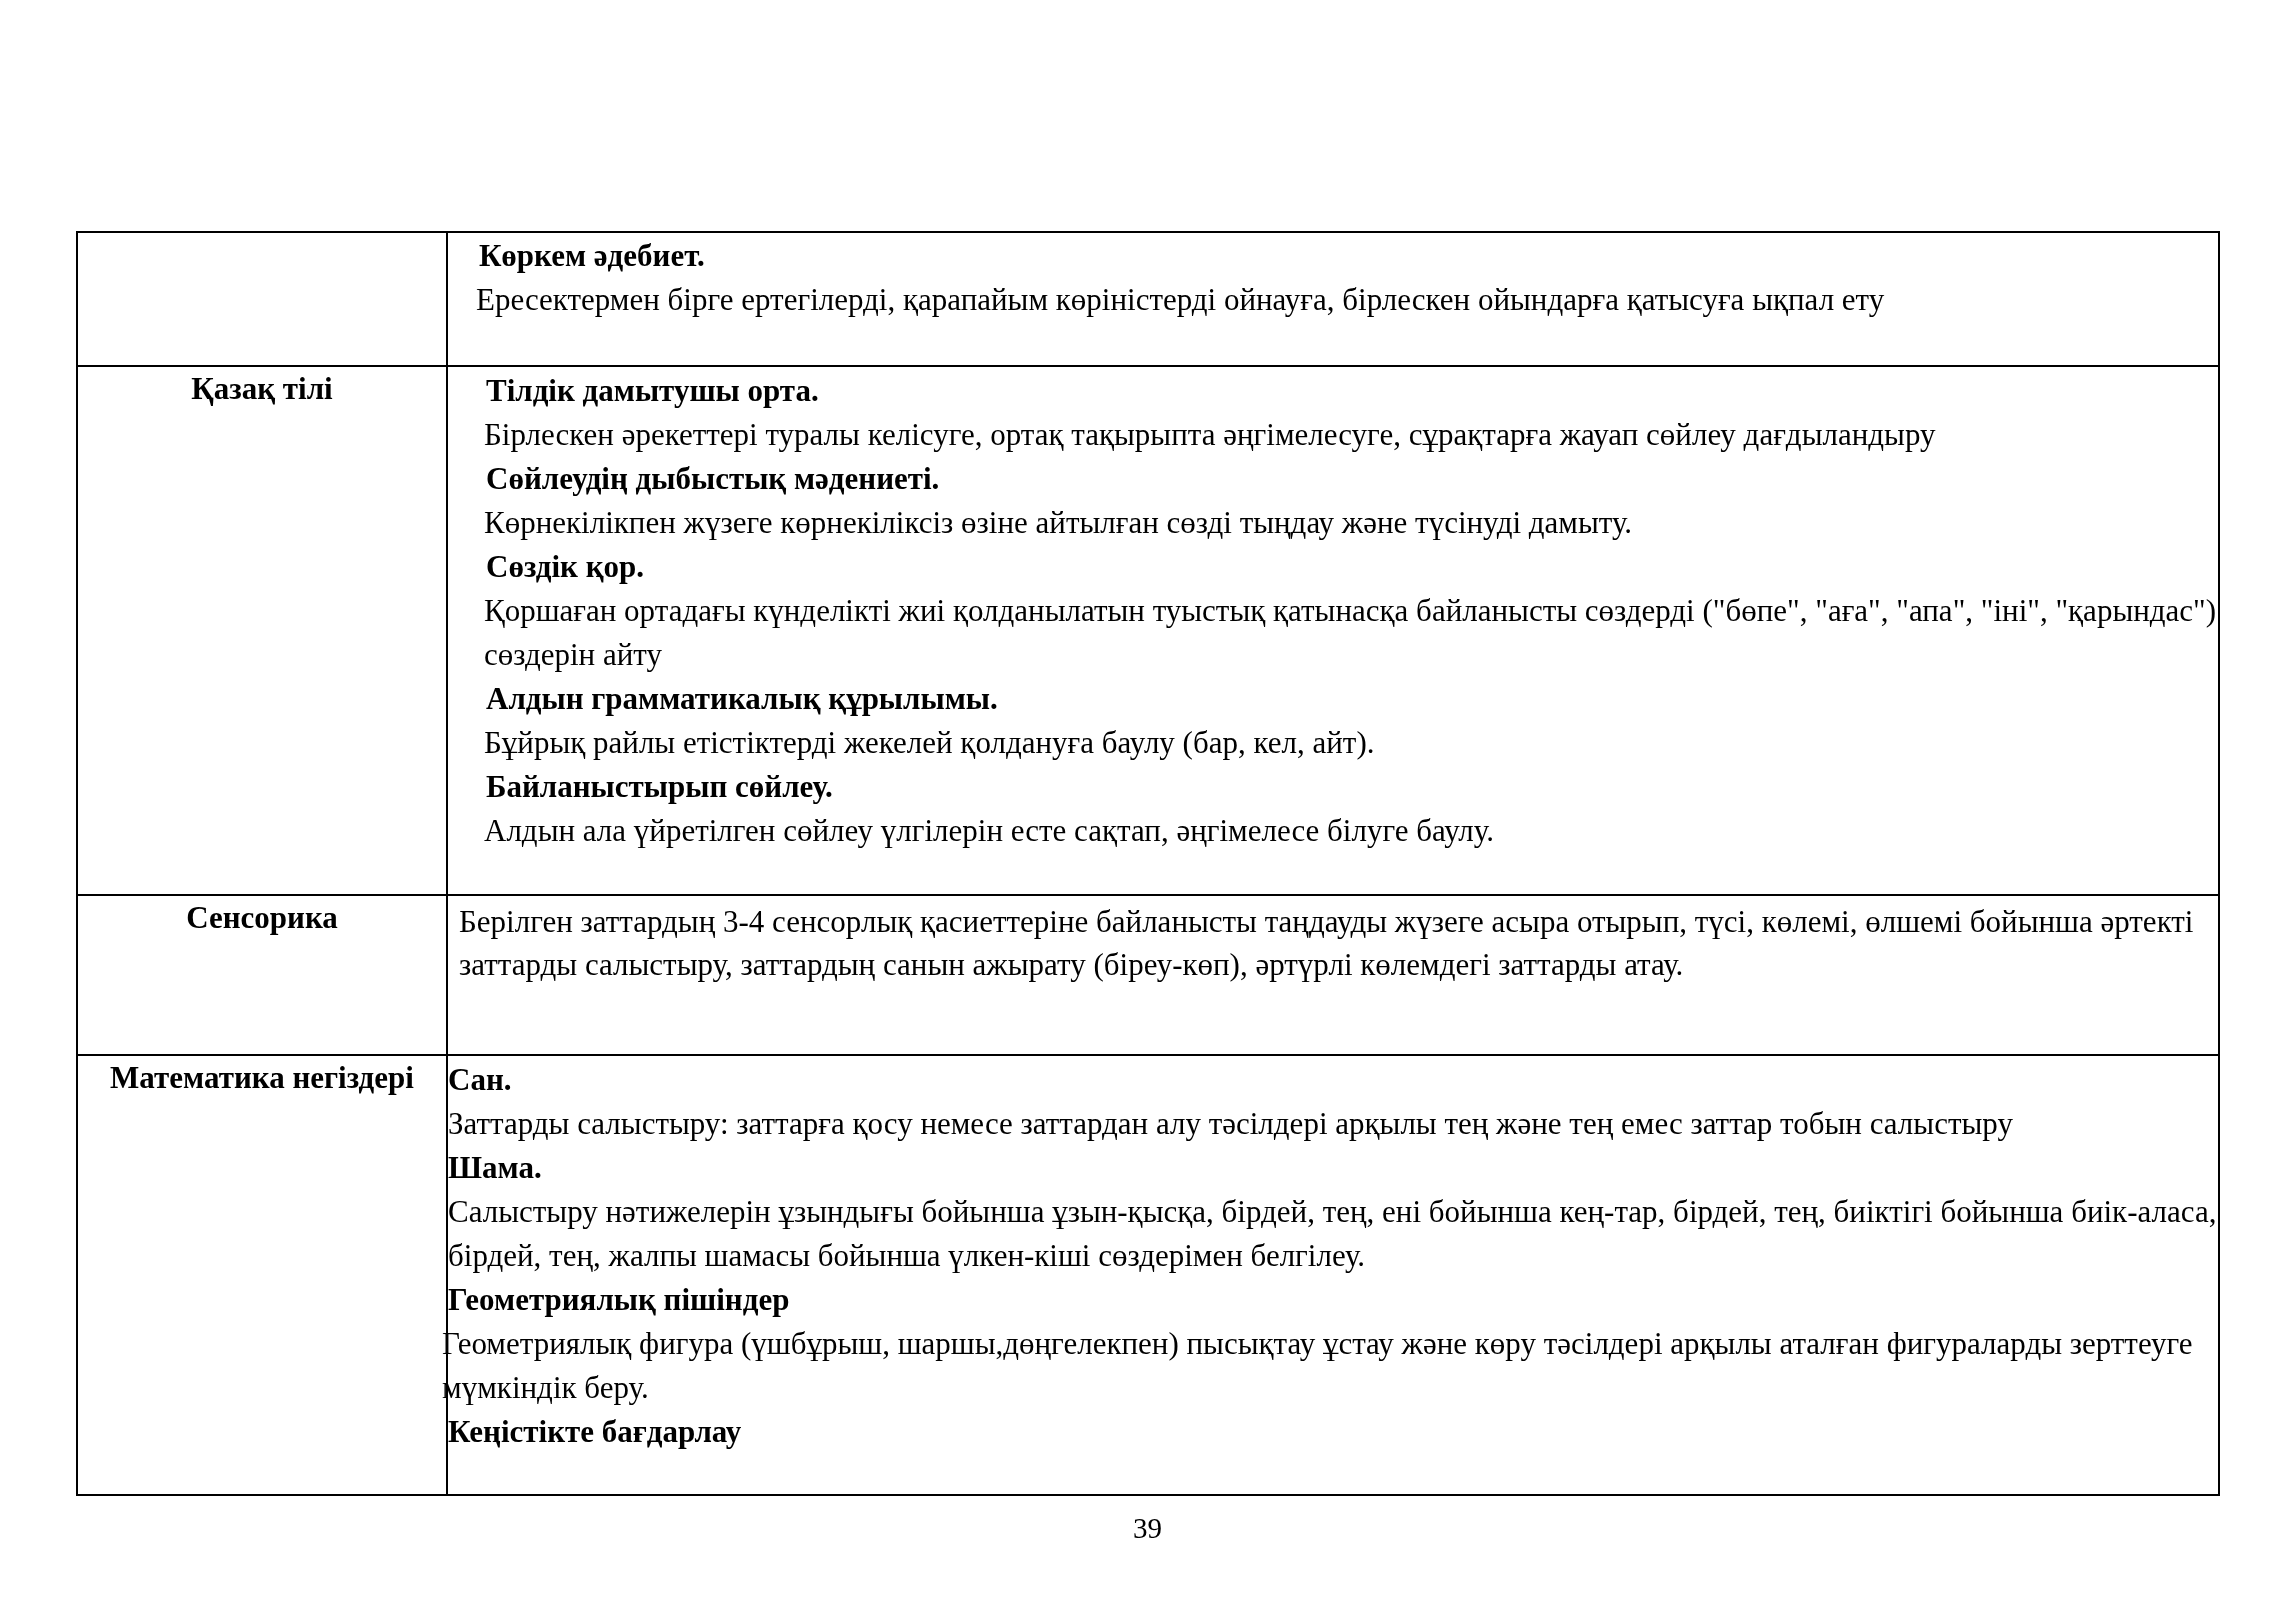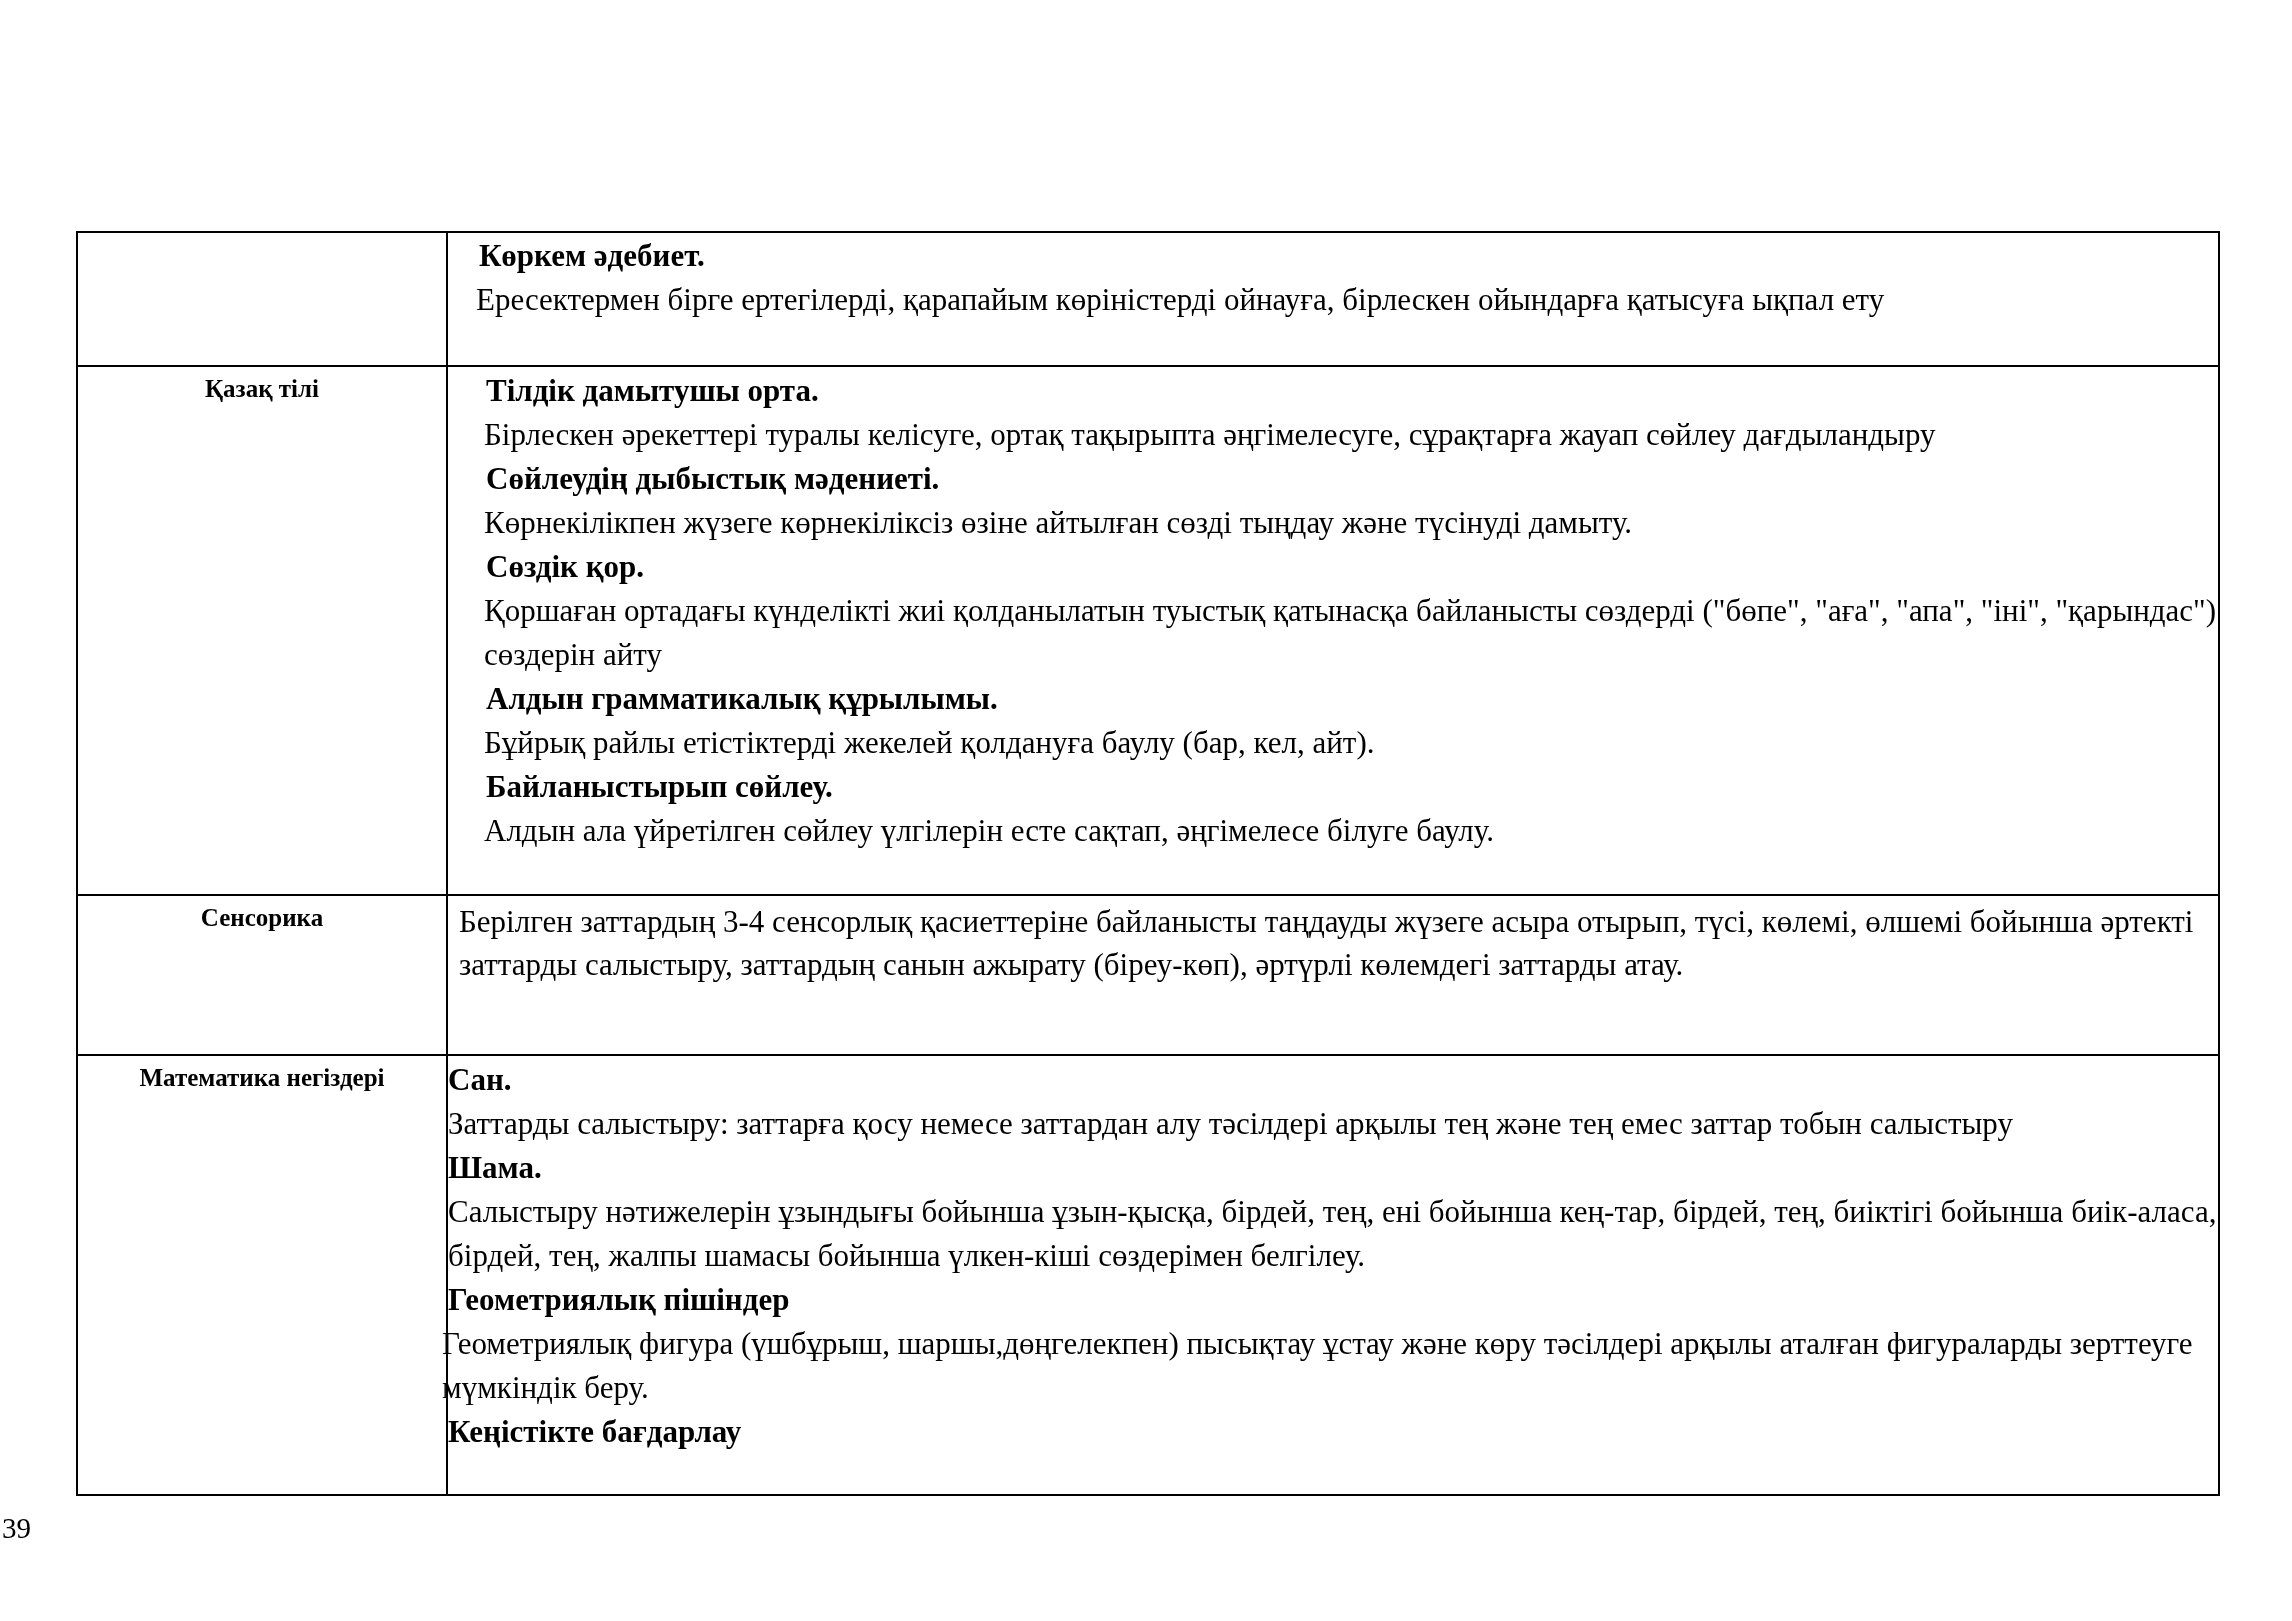--- a/index.html
+++ b/index.html
@@ -31,21 +31,21 @@
     }
     table.curriculum td {
       border: 2px solid #000;
       vertical-align: top;
       padding: 0;
     }
     td.subject-cell {
       width: 368px;
       text-align: center;
       font-weight: bold;
-      font-size: 25px;
+      font-size: 31px;
       line-height: 43px;
       padding-top: 2px;
     }
     td.content-cell {
       font-size: 31px;
       line-height: 44px;
       padding-left: 33px;
       padding-right: 11.8px;
     }
     .block-title {
@@ -67,20 +67,21 @@
     .row-2 .block-text { margin-left: -2px; }
     .row-3 .content-cell { padding-left: 11px; padding-top: 3.9px; line-height: 43px; }
     .row-4 .content-cell { padding-top: 2px; }
     .row-4 .block-text.indent-left { margin-left: -5.9px; }
 
     .page-number {
       position: absolute;
       top: 1509px;
       left: 0;
       width: 2293px;
+      text-align: center;
       font-size: 29px;
       line-height: 39px;
     }
     .page-number span { margin-left: 2px; }
   </style>
 </head>
 <body>
 
 <div class="page">
 

